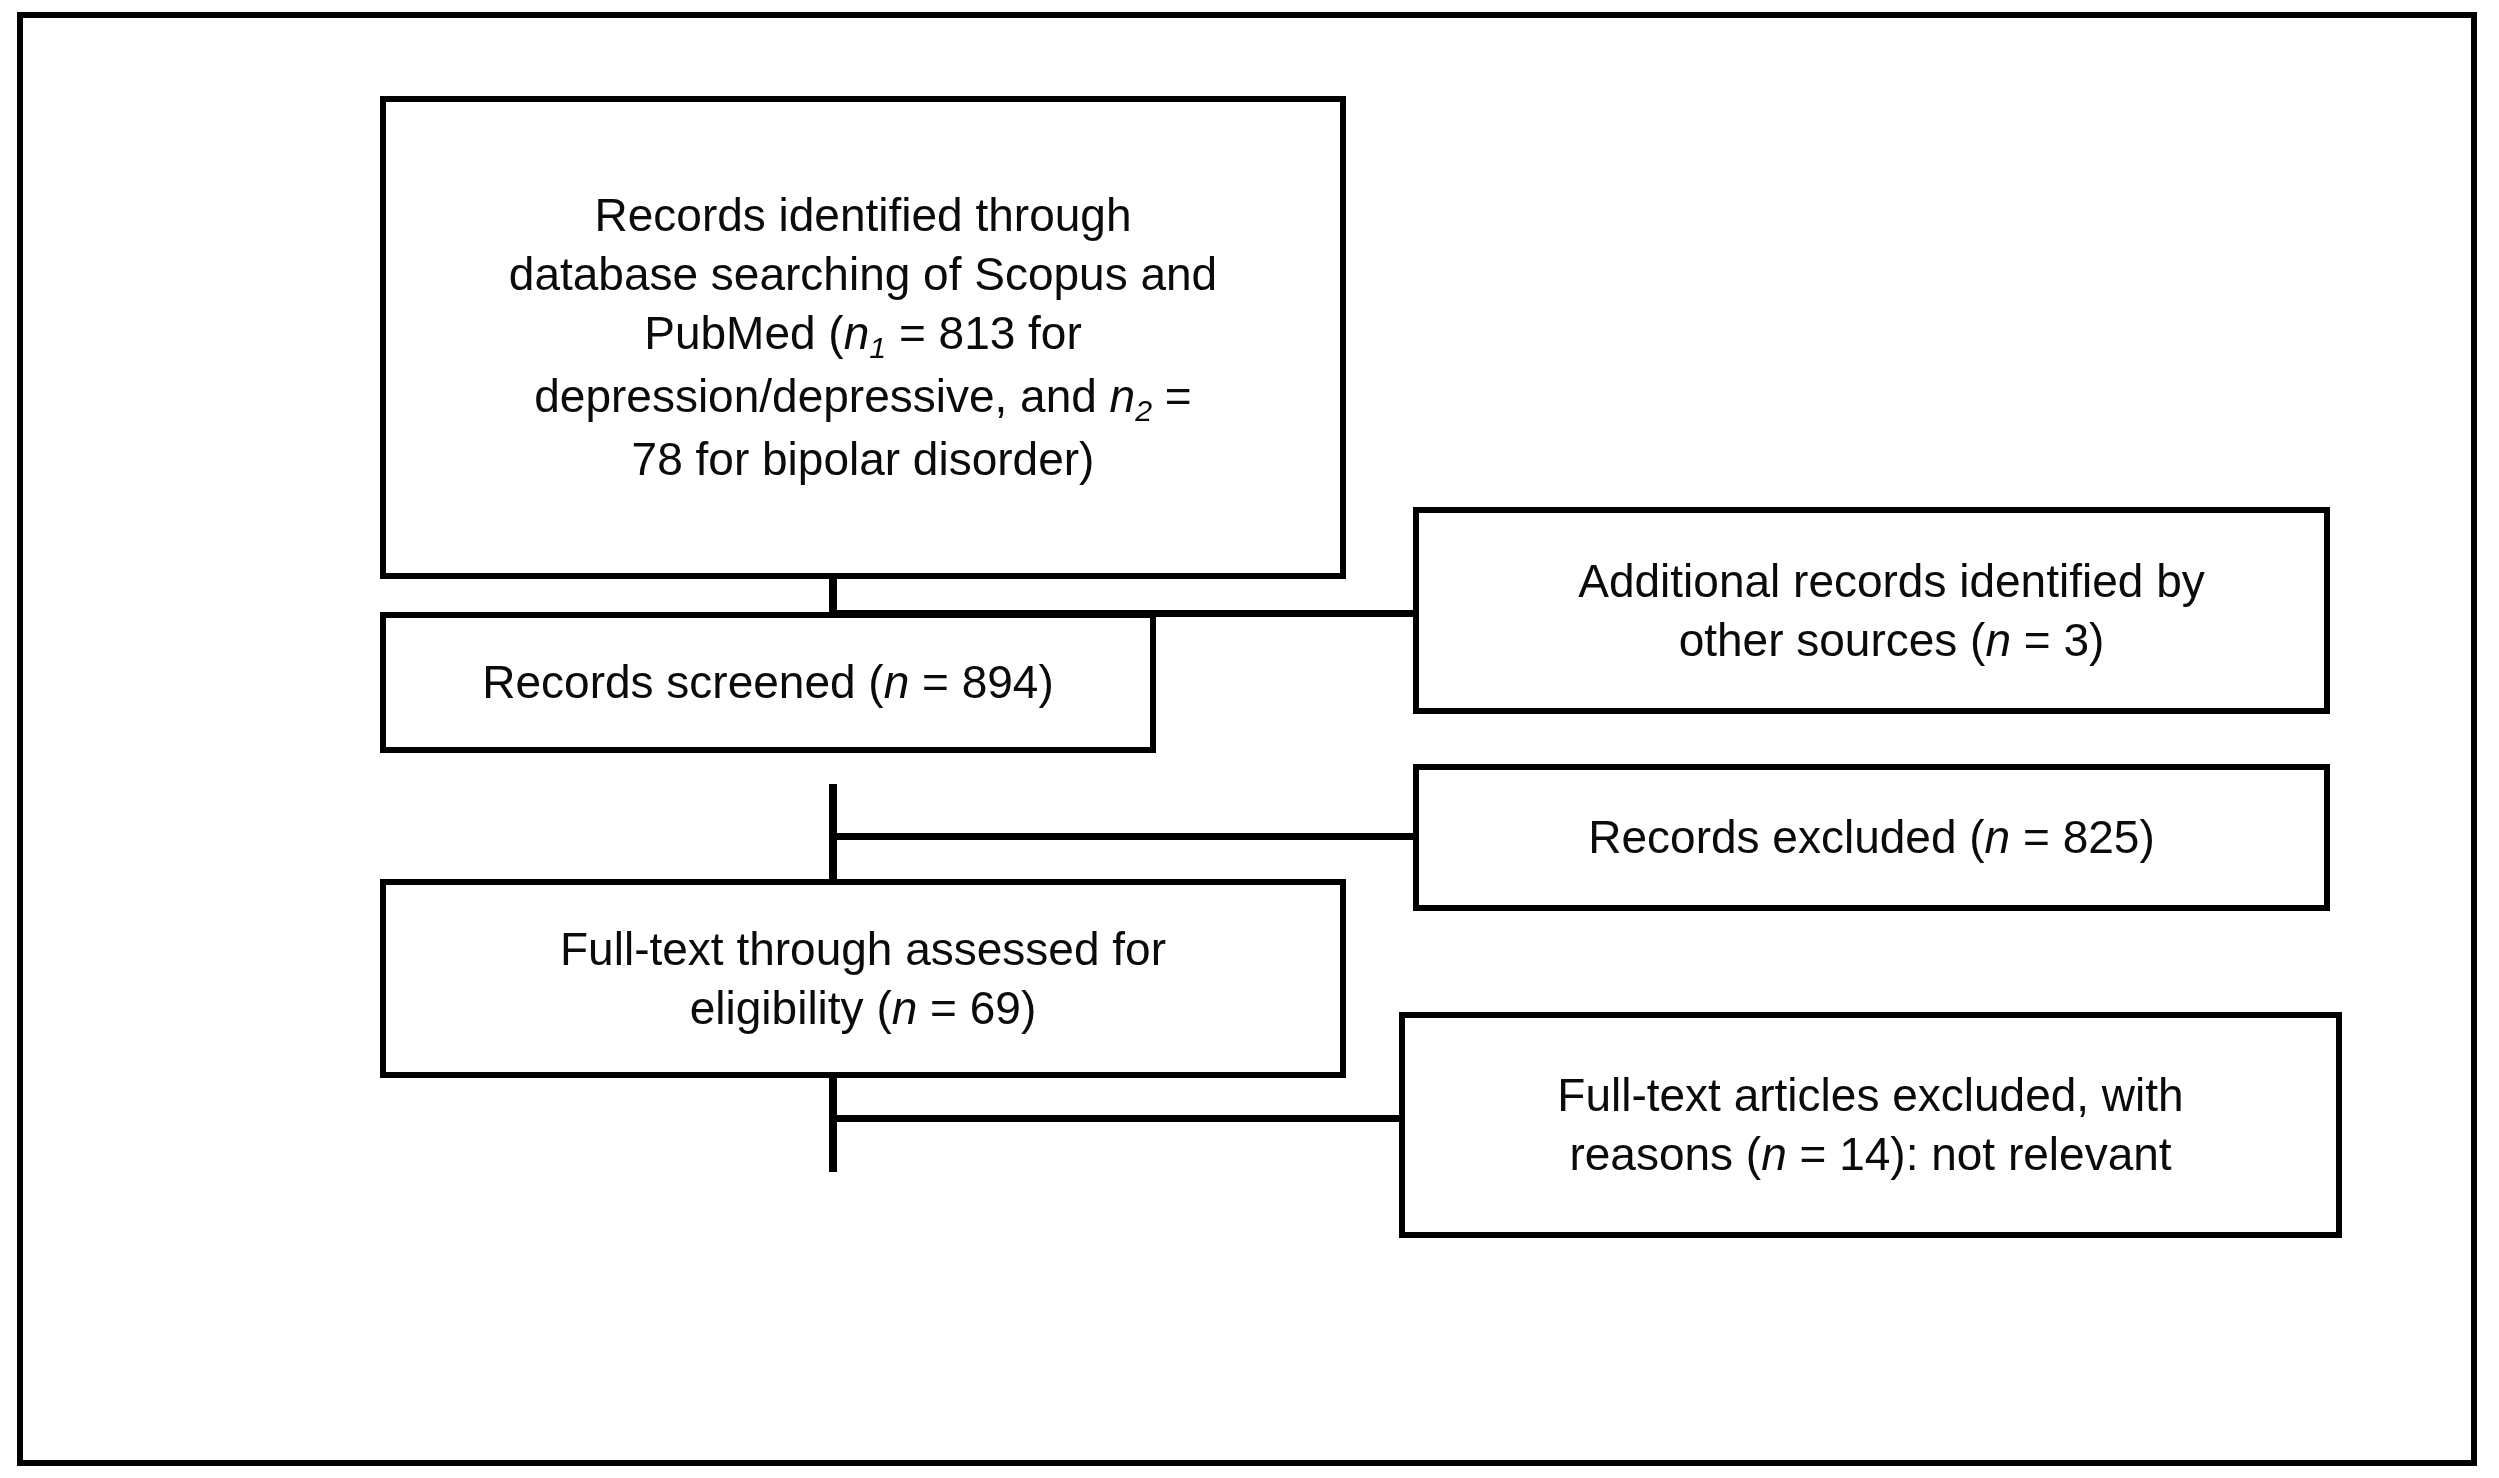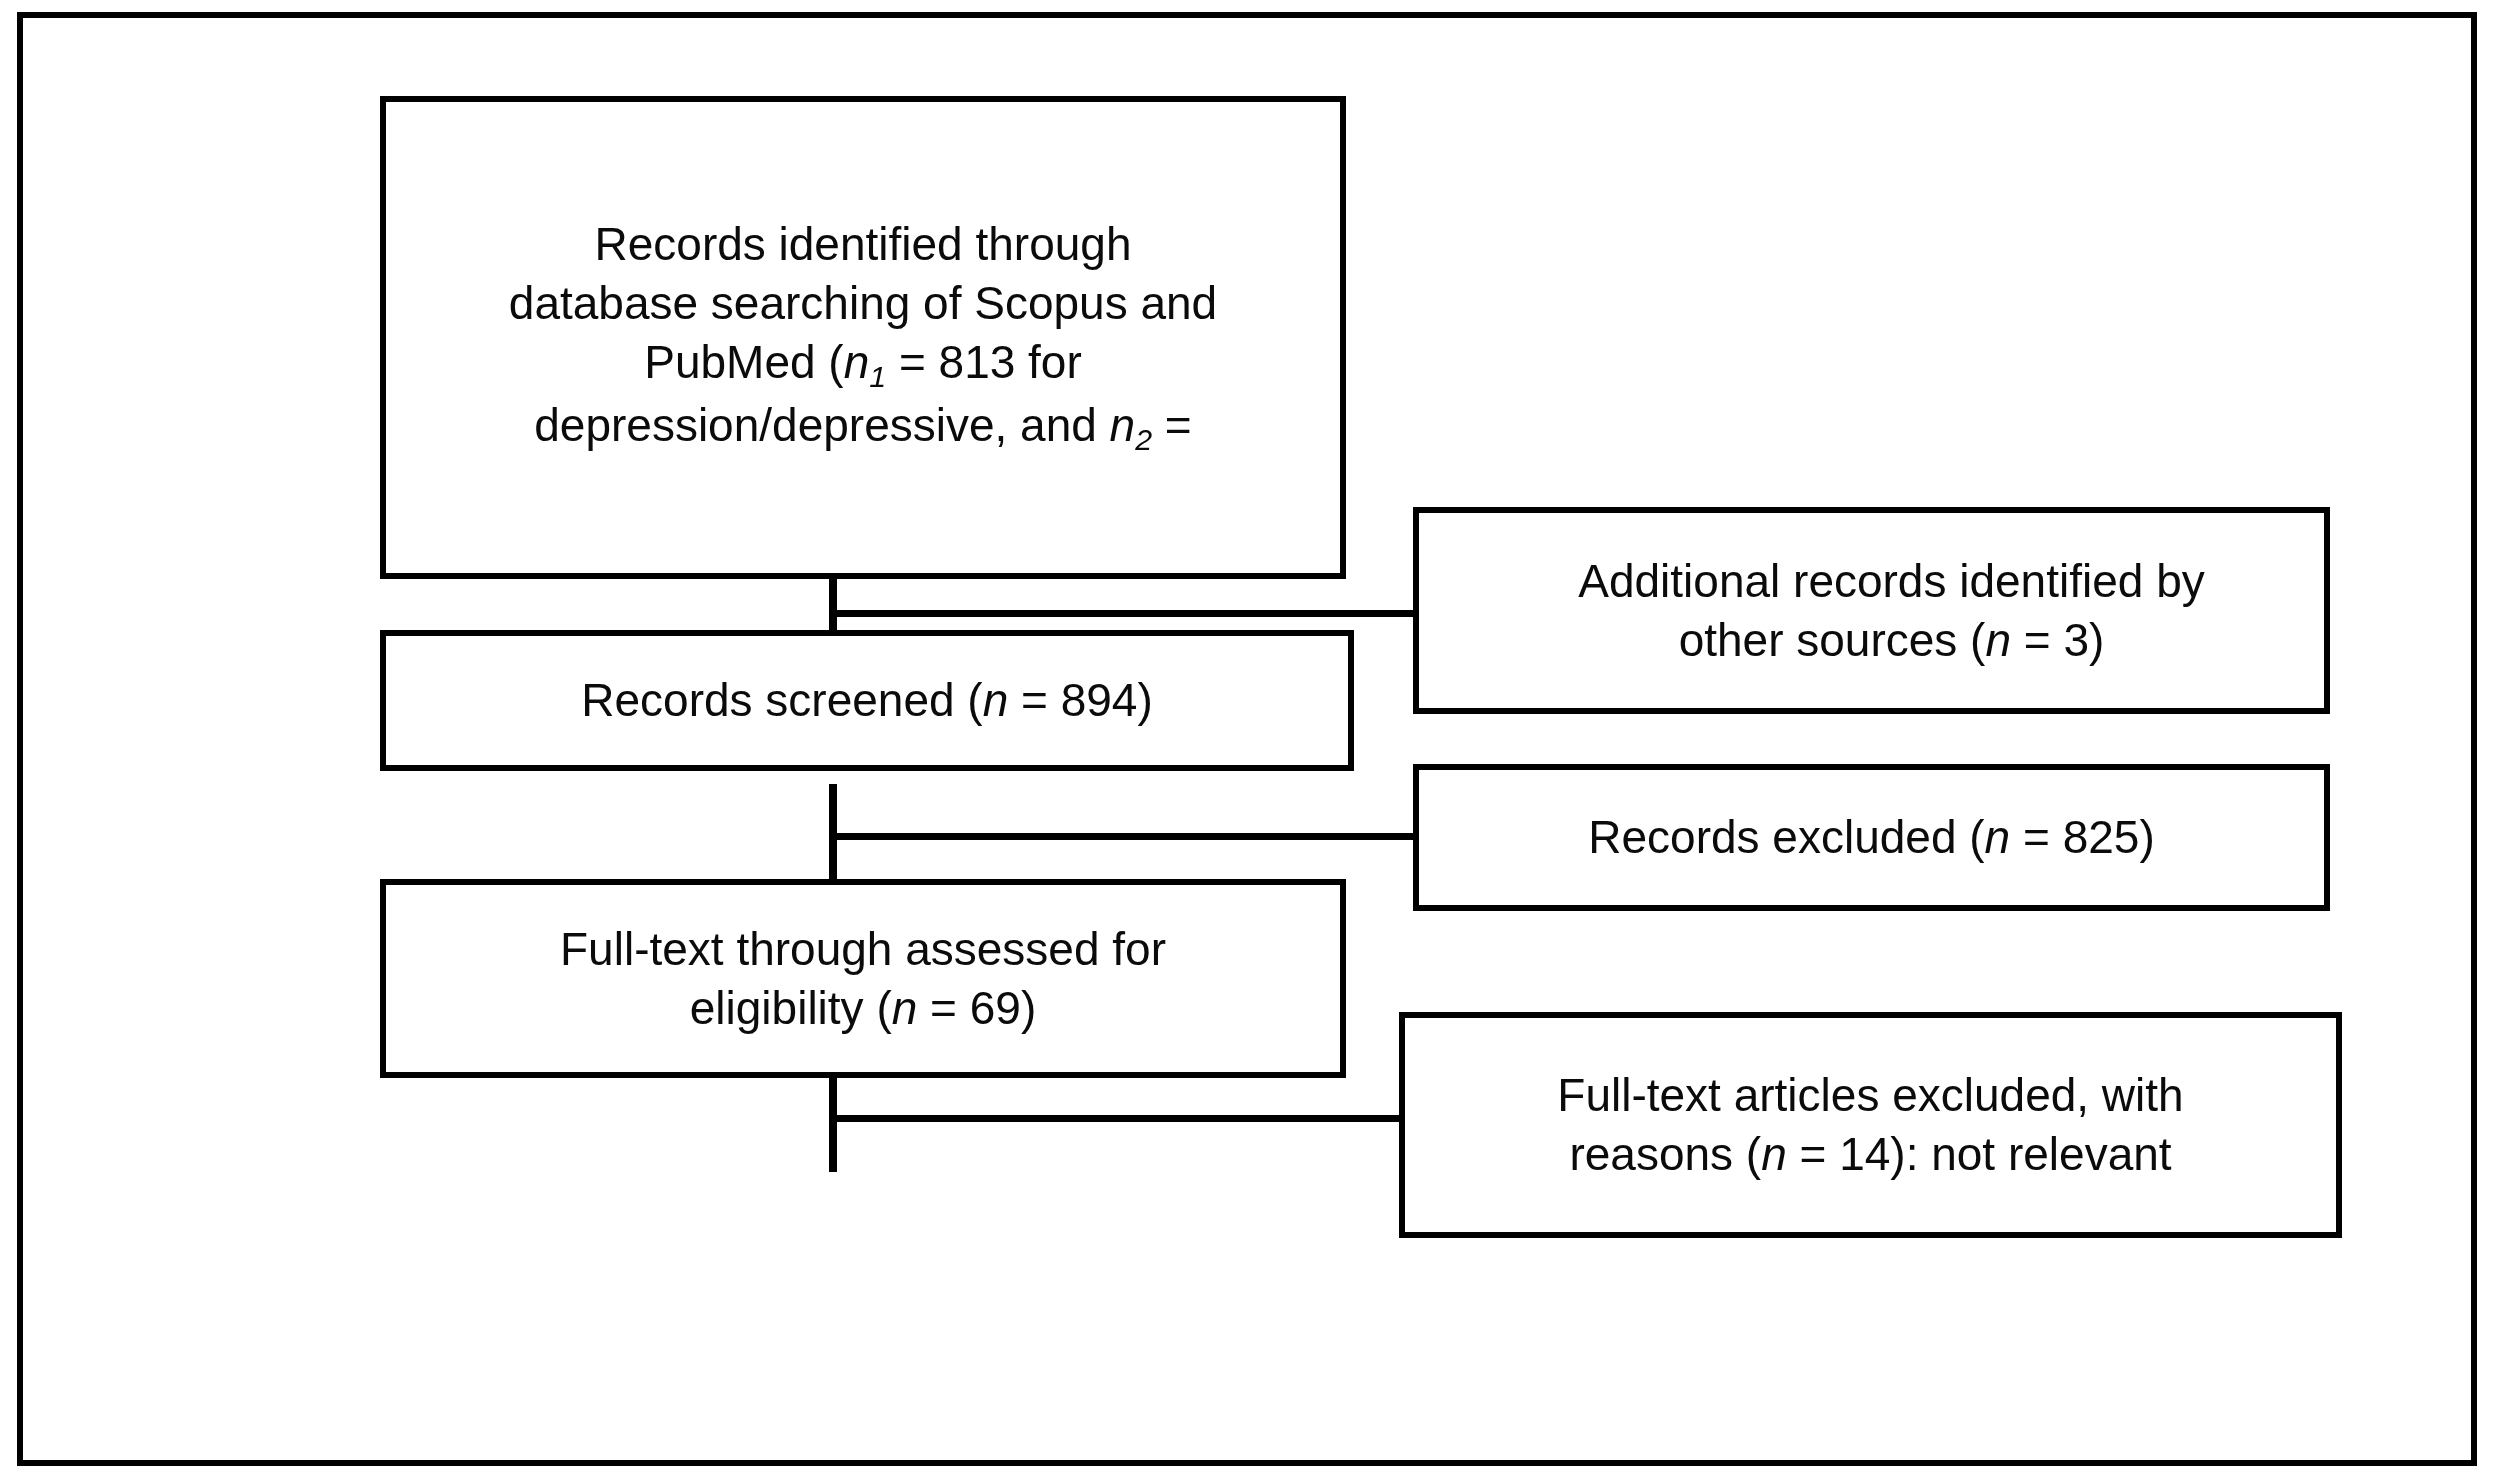--- a/index.html
+++ b/index.html
@@ -55,21 +55,21 @@
     font-style: italic;
   }
   .flow-box sub {
     font-size: 0.66em;
     vertical-align: -0.28em;
     font-style: italic;
   }
 
   
   #box-identified { left: 357px;  top: 78px;   width: 966px; height: 483px; }
-  #box-screened   { left: 357px;  top: 612px;  width: 974px; height: 141px; }
+  #box-screened   { left: 357px;  top: 594px;  width: 776px; height: 141px; }
   #box-assessed   { left: 357px;  top: 861px; width: 966px; height: 199px; }
   #box-included   { left: 357px;  top: 1149px; width: 958px; height: 247px; }
 
   #box-additional { left: 1390px; top: 489px;  width: 917px; height: 207px; padding-left: 40px; }
   #box-excluded   { left: 1390px; top: 746px;  width: 917px; height: 147px; }
   #box-ft-excluded{ left: 1376px; top: 994px; width: 943px; height: 226px; }
 
   
   .v-line {
     position: absolute;
@@ -101,21 +101,21 @@
     <div class="v-line" id="stem-1"></div>
     <div class="h-line" id="branch-1"></div>
 
     <div class="v-line" id="stem-2"></div>
     <div class="h-line" id="branch-2"></div>
 
     <div class="v-line" id="stem-3"></div>
     <div class="h-line" id="branch-3"></div>
 
     <div class="flow-box" id="box-identified">
-      <span class="box-text"><span>Records identified through</span><br><span>database searching of Scopus and</span><br><span>PubMed (</span><em><span>n</span><sub>1</sub></em><span> = 813 for</span><br><span>depression/depressive, and </span><em><span>n</span><sub>2</sub></em><span> =</span><br></span>
+      <span class="box-text"><span>Records identified through</span><br><span>database searching of Scopus and</span><br><span>PubMed (</span><em><span>n</span><sub>1</sub></em><span> = 813 for</span><br><span>depression/depressive, and </span><em><span>n</span><sub>2</sub></em><span> =</span><br><span>78 for bipolar disorder)</span></span>
     </div>
 
     <div class="flow-box" id="box-screened">
       <span class="box-text"><span>Records screened (</span><em>n</em><span> = 894)</span></span>
     </div>
 
     <div class="flow-box" id="box-assessed">
       <span class="box-text"><span>Full-text through assessed for</span><br><span>eligibility (</span><em>n</em><span> = 69)</span></span>
     </div>
 

